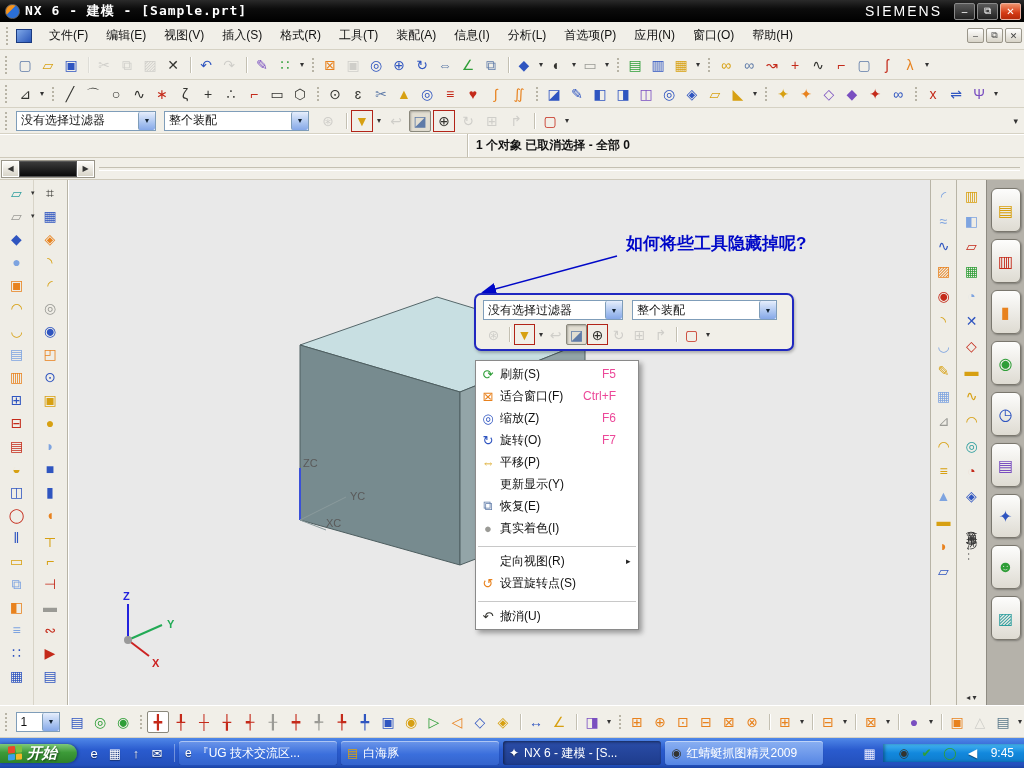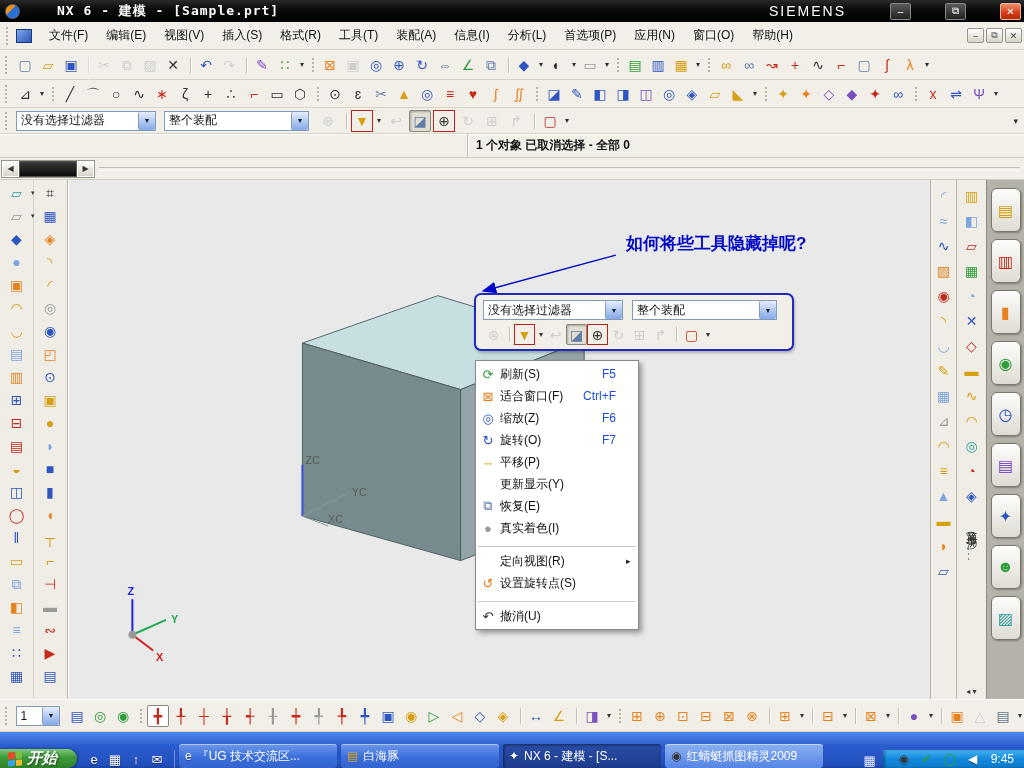--- a/index.html
+++ b/index.html
@@ -1,21 +1,21 @@
 <!DOCTYPE html>
 <html><head>
 <meta charset="utf-8">
 <style>
   * { margin:0; padding:0; box-sizing:border-box; }
   html,body { width:1024px; height:768px; overflow:hidden; }
   body { font-family:"Liberation Sans","DejaVu Sans",sans-serif; font-size:12px; color:#111; background:#efede6; }
   .screen { width:1024px; height:768px; display:flex; flex-direction:column; }
 
   
-  .titlebar { height:22px; background:linear-gradient(#2a2a2a,#0c0c0c 40%,#000); display:flex; align-items:center; padding:0 3px; color:#fff;gap:32px; }
+  .titlebar { height:22px; background:linear-gradient(#2a2a2a,#0c0c0c 40%,#000); display:flex; align-items:center; padding:0 3px; color:#fff; }
   .nx-logo { width:15px; height:15px; border-radius:50%; background:linear-gradient(135deg,#f7941d 38%,#2a6fd8 40%); border:1px solid #666; margin:0 5px 0 2px; }
   .win-title { font-family:"DejaVu Sans Mono","Liberation Mono",monospace; font-weight:bold; font-size:13px; letter-spacing:1px; flex:1; }
   .brand { font-weight:normal; font-size:14px; letter-spacing:2px; margin-right:10px; }
   .tb-btn { width:21px; height:17px; margin-left:2px; display:flex; align-items:center; justify-content:center; font-size:10px; color:#fff; border:1px solid #888; background:linear-gradient(#5a5a5a,#222); border-radius:2px; }
   .tb-btn.close { background:linear-gradient(#f0926c,#d43a14 60%,#b52a0a); border-color:#e8b0a0; font-weight:bold; }
 
   
   .menubar { height:28px; background:#f1efe8; border-bottom:1px solid #d6d2c4; display:flex; align-items:center; padding-left:6px; }
   .menu-grip { width:5px; height:18px; border-left:2px dotted #b8b4a6; margin-right:5px; }
   .app-cube { width:16px; height:14px; background:linear-gradient(135deg,#7fa8e8,#2a56b8); border:1px solid #1a3a80; margin-right:8px; }
@@ -91,31 +91,31 @@
   .floatbar { position:absolute; left:474px; top:113px; width:320px; background:#f1efe8; border:2px solid #2028c0; border-radius:7px; padding:5px 7px 4px; z-index:5; box-shadow:1px 2px 3px rgba(0,0,0,.25); }
   .floatbar .combos { display:flex; gap:9px; margin-bottom:4px; }
   .floatbar .icons { display:flex; align-items:center; }
   .floatbar .tbi { width:21px; height:21px; }
 
   .ctxmenu { position:absolute; left:475px; top:180px; width:164px; background:#fff; border:1px solid #8a8a8a; box-shadow:3px 3px 5px rgba(0,0,0,.35); padding:2px 0; z-index:6; }
   .cmi { height:22px; display:flex; align-items:center; }
   .cmi .mi-icon { width:24px; display:flex; align-items:center; justify-content:center; }
   .cmi .mi-icon .g { font-size:13px; }
   .cmi .mi-label { flex:1; white-space:nowrap; }
-  .cmi .mi-shortcut { padding-right:10px; color:#1d4ed8; }
+  .cmi .mi-shortcut { padding-right:10px; color:#ec4899; }
   .cmi .mi-arrow { width:12px; font-size:9px; color:#222; }
   .cmi[data-mods~="sub"] .mi-arrow::before { content:"▸"; }
   .cmi[data-mods~="sep"] { height:8px; margin:0 2px 3px; border-bottom:1px solid #c8c8c8; pointer-events:none; }
 
   
   .bottombar { height:33px; border-top:1px solid #fff; }
   .bottombar .combo { margin:0 6px 0 2px; }
 
   
-  .taskbar { height:36px; background:linear-gradient(#4f87e8,#2a5bce 40%,#2350bc 90%,#1a43a4); display:flex; align-items:flex-end; color:#fff; }
+  .taskbar { height:30px; background:linear-gradient(#4f87e8,#2a5bce 40%,#2350bc 90%,#1a43a4); display:flex; align-items:center; color:#fff; }
   .start-btn { display:flex; align-items:center; gap:5px; padding:0 20px 0 8px; background:linear-gradient(#7ec87a,#3c9a38 45%,#2e8229); border-radius:0 14px 14px 0; box-shadow:1px 0 3px rgba(0,0,0,.4); font-style:italic; font-weight:bold; font-size:15px; text-shadow:1px 1px 2px rgba(0,0,0,.5); }
   .winflag { width:14px; height:14px; display:grid; grid-template-columns:1fr 1fr; grid-template-rows:1fr 1fr; gap:1px; transform:skewY(-4deg); }
   .winflag span { border-radius:1px; }
   .wf-r{background:#e84a2a;} .wf-g{background:#7ac142;} .wf-b{background:#3aa0e8;} .wf-y{background:#f2b828;}
   .quick { display:flex; align-items:center; gap:3px; padding:0 8px; border-right:1px solid rgba(255,255,255,.35); }
   .ql { width:18px; height:18px; display:flex; align-items:center; justify-content:center; }
   .ql .g { font-size:13px; }
   .tasks { flex:1; display:flex; align-items:center; gap:4px; padding:0 4px; overflow:hidden; }
   .task-btn { width:158px; height:24px; display:flex; align-items:center; gap:5px; padding:0 6px; border-radius:3px; background:linear-gradient(#6d97ea,#3b6fdc 55%,#3463cc); box-shadow:inset 0 1px 0 rgba(255,255,255,.45), 0 1px 1px rgba(0,0,0,.3); font-size:12px; white-space:nowrap; overflow:hidden; }
   .task-btn[data-mods~="active"] { background:linear-gradient(#2a4da8,#1e3c8c); box-shadow:inset 1px 1px 3px rgba(0,0,0,.5); }

